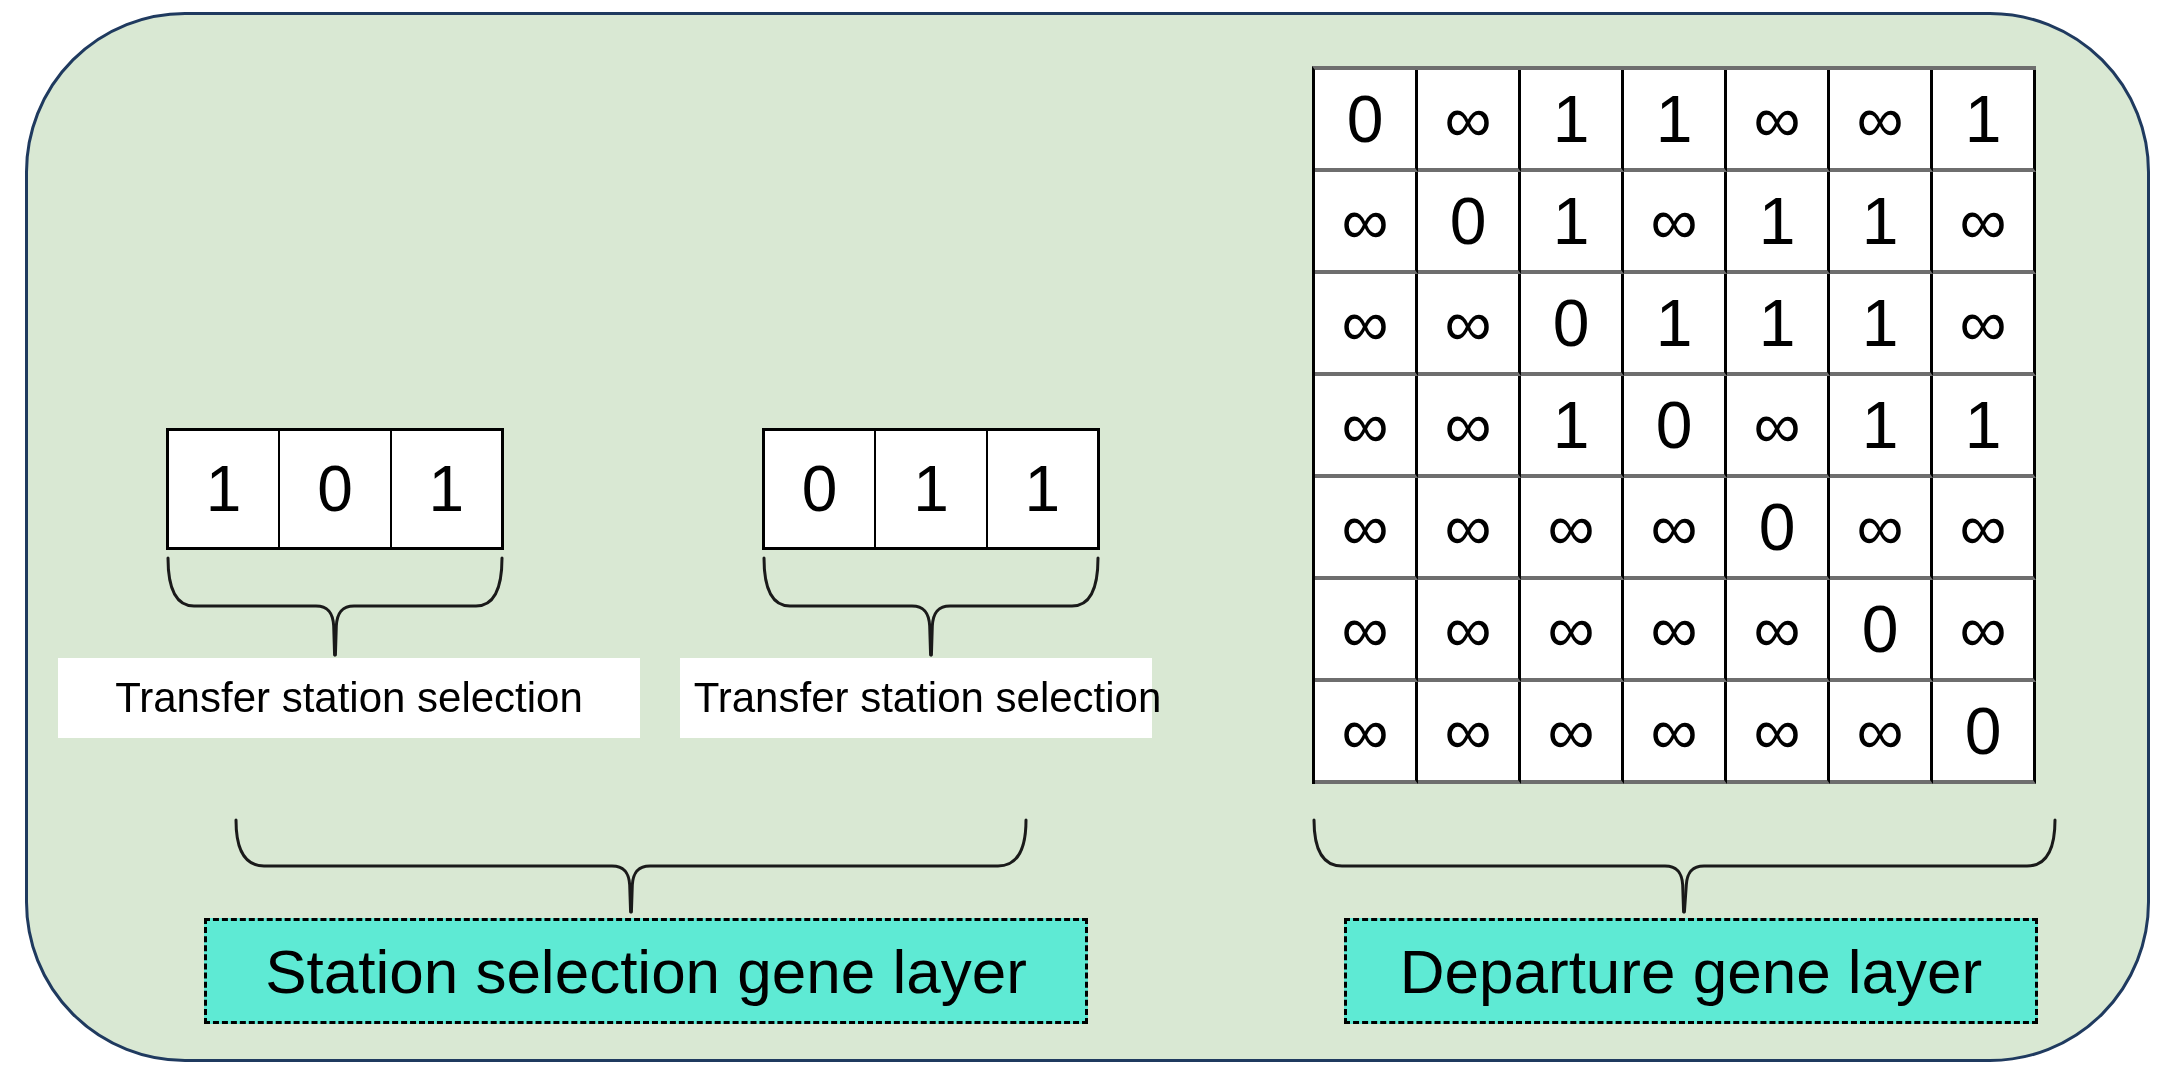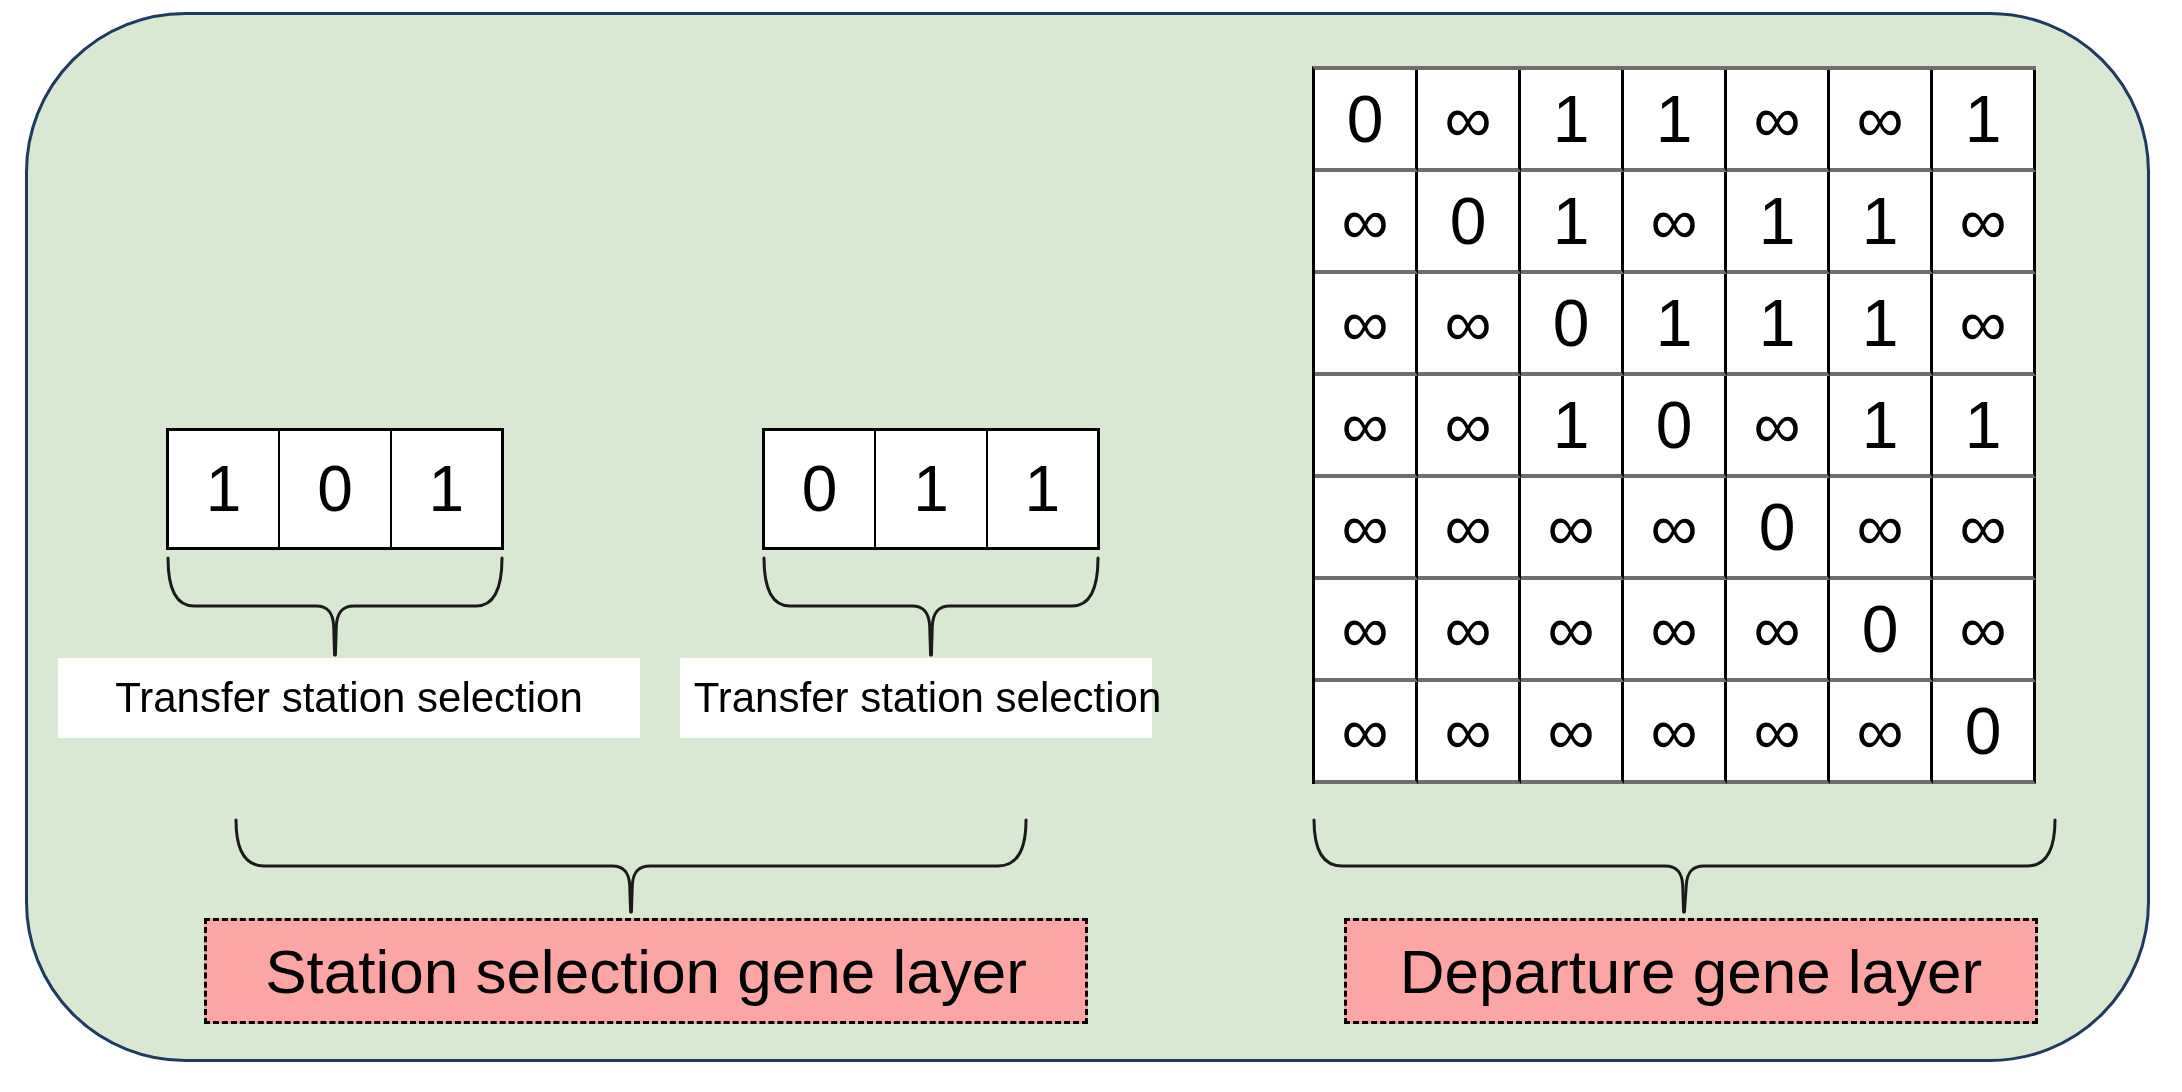--- a/index.html
+++ b/index.html
@@ -32,21 +32,21 @@
   .brace{position:absolute;}
   .brace path{fill:none;stroke:#1a1a1a;stroke-width:3;stroke-linecap:round;}
 
   
   .label-box{position:absolute;height:80px;background:#fff;display:flex;
     align-items:center;justify-content:center;font-size:42px;white-space:nowrap;}
   .label-departure{left:58px;top:658px;width:582px;}
   .label-transfer{left:680px;top:658px;width:472px;padding-left:23px;}
 
   
-  .layer-box{position:absolute;top:918px;height:106px;background:#fca5a5;
+  .layer-box{position:absolute;top:918px;height:106px;background:#5eead4;
     border:3px dashed #000;display:flex;align-items:center;justify-content:center;
     font-size:62px;white-space:nowrap;}
   .layer-station{left:204px;width:884px;}
   .layer-connected{left:1344px;width:694px;}
 
   
   .matrix{position:absolute;left:1312px;top:66px;background:#fff;
     border-left:3px solid var(--grid-vertical);border-top:4px solid var(--grid-horizontal);}
   .matrix .mrow{display:flex;}
   .matrix .mcell{width:103px;height:102px;border-right:3px solid var(--grid-vertical);

